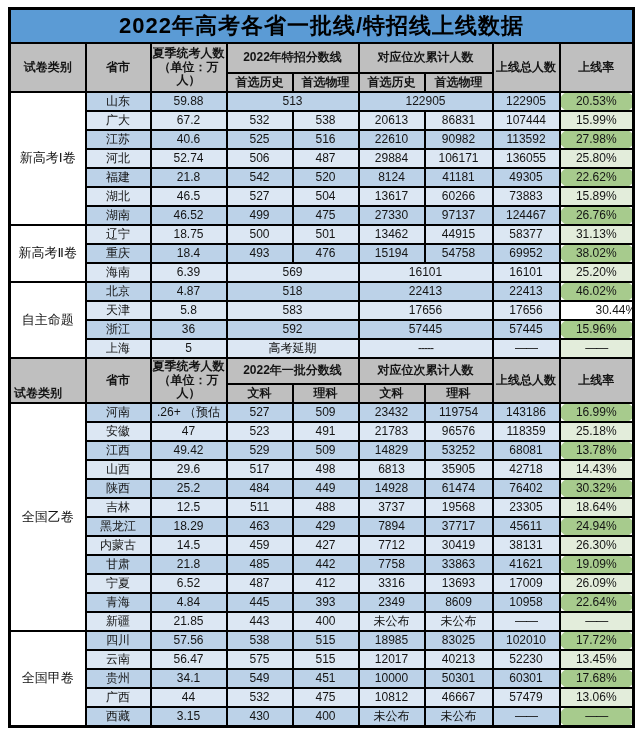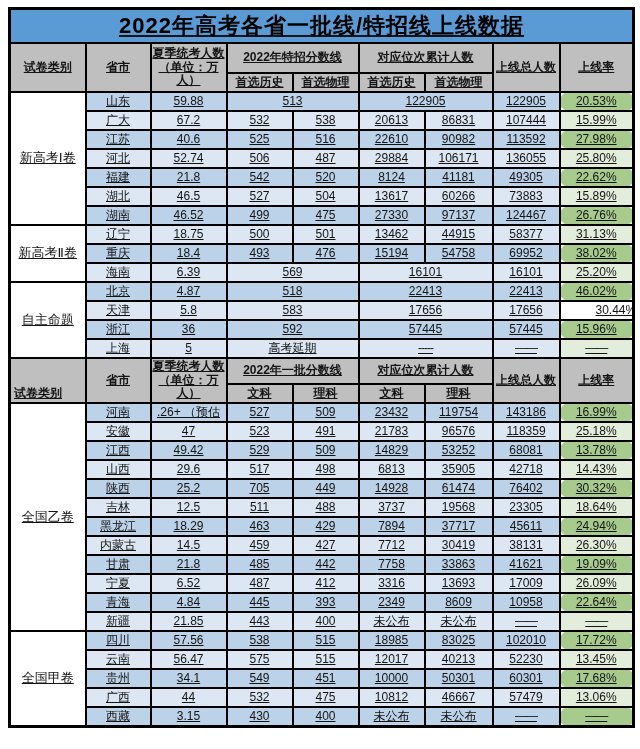--- a/index.html
+++ b/index.html
@@ -17,21 +17,20 @@
     width:640px;height:749px;background:#ffffff;
     font-family:"Liberation Sans","DejaVu Sans",sans-serif;
     color:var(--ink);
   }
   .page{position:relative;width:640px;height:749px;overflow:hidden;}
   table.tbl{
     position:absolute;left:8px;top:7px;
     width:624px;table-layout:fixed;
     border-collapse:collapse;
     border:3px solid var(--line);
-    text-decoration:underline;
   }
   .tbl td{
     border:2px solid var(--line);
     text-align:center;vertical-align:middle;
     font-size:12px;line-height:1.15;
     padding:0 1px;overflow:hidden;white-space:nowrap;
   }
   td.title{
     background:var(--title-bg);
     font-size:22px;font-weight:bold;letter-spacing:1px;
@@ -278,21 +277,21 @@
           <td class="cL">517</td>
           <td class="cL">498</td>
           <td class="cL">6813</td>
           <td class="cL">35905</td>
           <td class="cL">42718</td>
           <td class="rL">14.43%</td>
         </tr>
         <tr>
           <td class="cD">陕西</td>
           <td class="cD">25.2</td>
-          <td class="cD">705</td>
+          <td class="cD">484</td>
           <td class="cD">449</td>
           <td class="cD">14928</td>
           <td class="cD">61474</td>
           <td class="cD">76402</td>
           <td class="rD">30.32%</td>
         </tr>
         <tr>
           <td class="cL">吉林</td>
           <td class="cL">12.5</td>
           <td class="cL">511</td>

